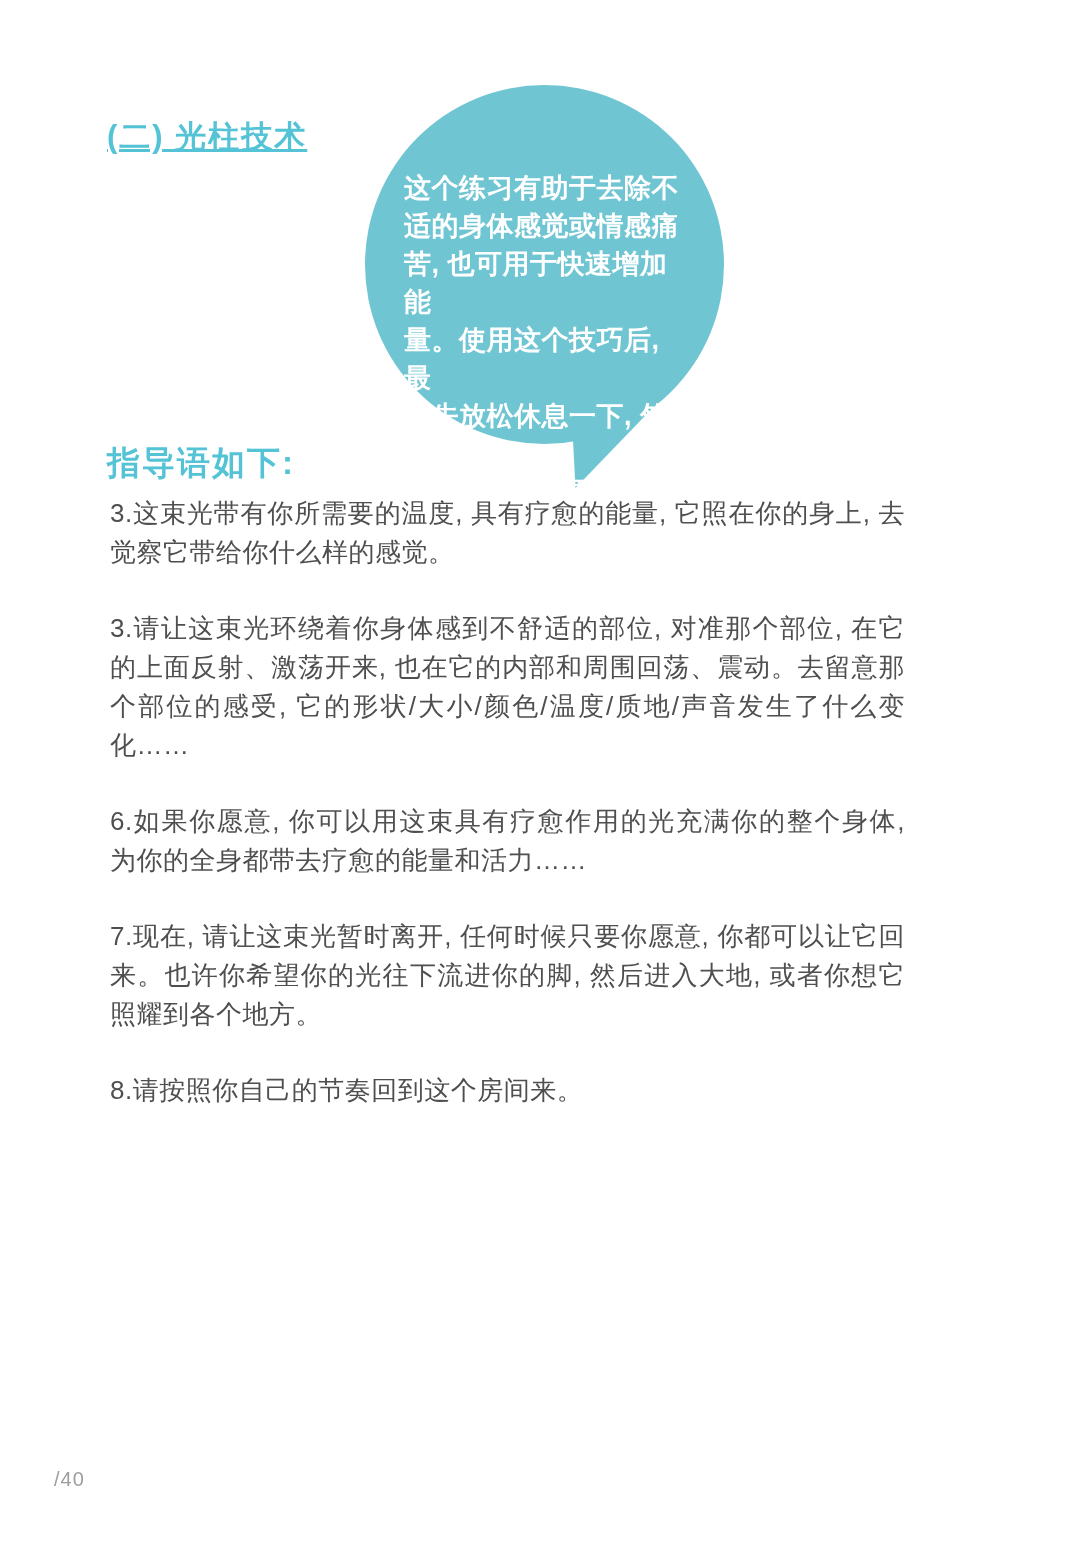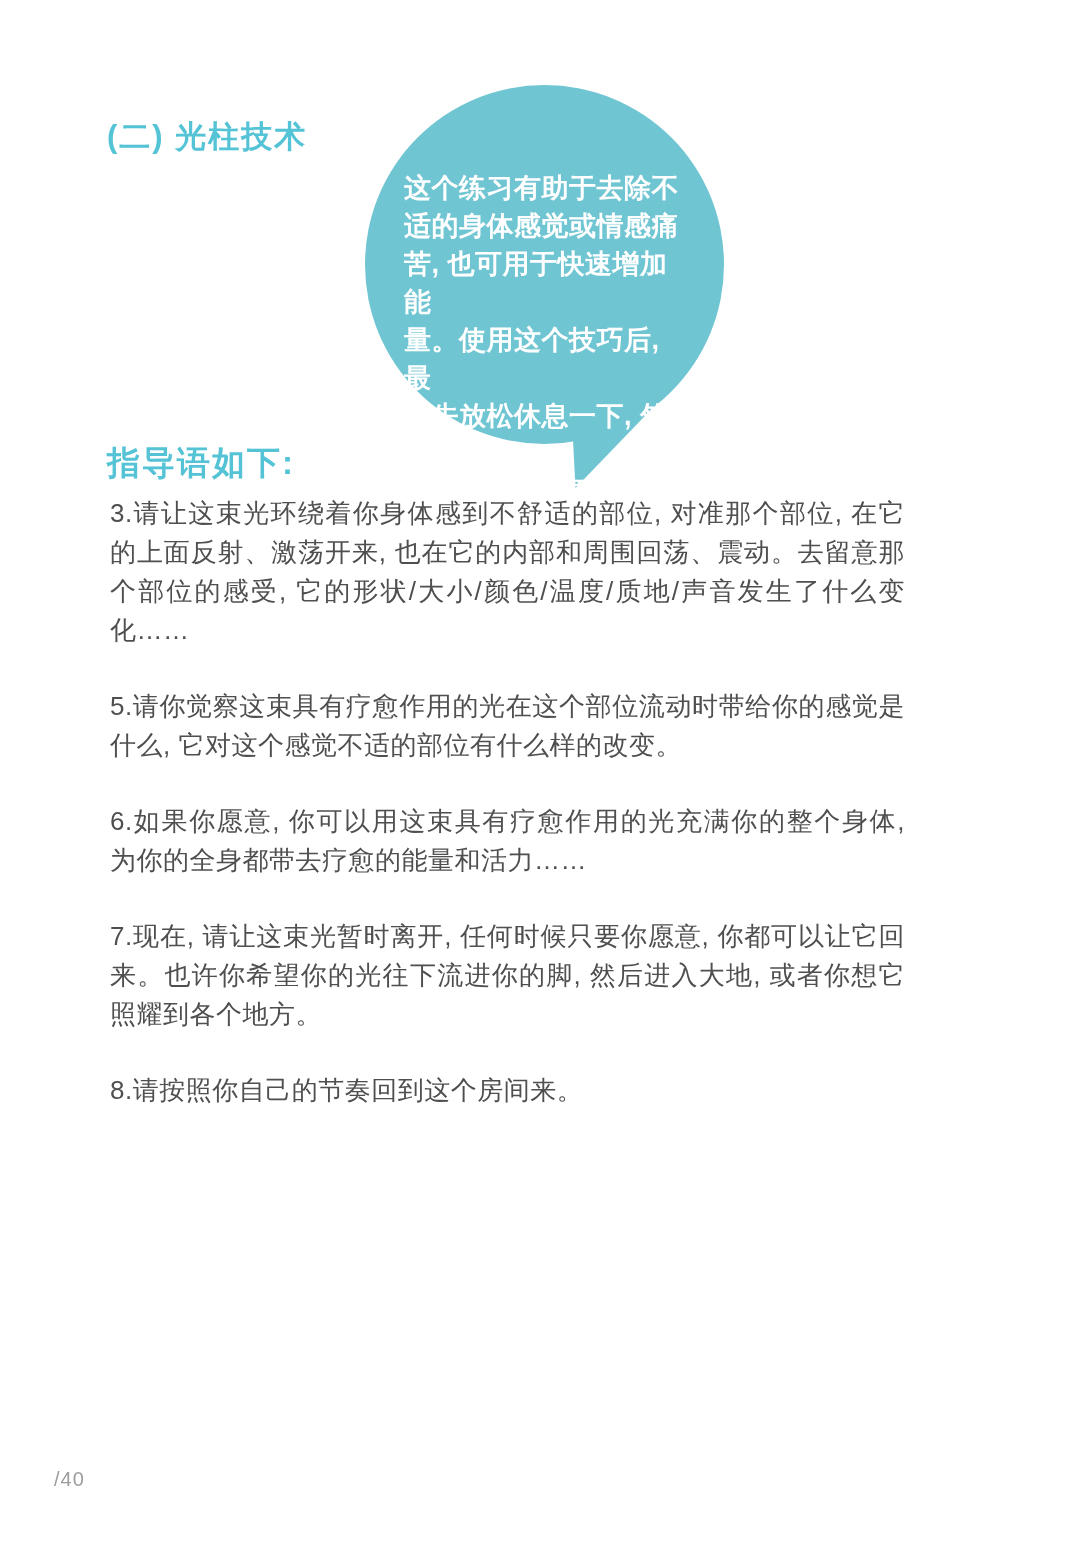--- a/index.html
+++ b/index.html
@@ -16,20 +16,21 @@
 
   .page-title {
     position: absolute;
     left: 107px;
     top: 116px;
     font-size: 31px;
     font-weight: 600;
     letter-spacing: 2px;
     color: #54c3d6;
     white-space: nowrap;
+    text-decoration: underline;
   }
 
   .bubble-svg {
     position: absolute;
     left: 364px;
     top: 84px;
     width: 362px;
     height: 410px;
   }
 
@@ -97,22 +98,22 @@
   <div class="bubble-text">这个练习有助于去除不
 适的身体感觉或情感痛
 苦, 也可用于快速增加能
 量。使用这个技巧后, 最
 好先放松休息一下, 然后
 再去做其他重要的事情</div>
 
   <div class="section-heading">指导语如下:</div>
 
   <div class="instructions">
+    <p>3.这束光带有你所需要的温度, 具有疗愈的能量, 它照在你的身上, 去觉察它带给你什么样的感觉。</p>
     <p>3.请让这束光环绕着你身体感到不舒适的部位, 对准那个部位, 在它的上面反射、激荡开来, 也在它的内部和周围回荡、震动。去留意那个部位的感受, 它的形状/大小/颜色/温度/质地/声音发生了什么变化……</p>
-    <p>5.请你觉察这束具有疗愈作用的光在这个部位流动时带给你的感觉是什么, 它对这个感觉不适的部位有什么样的改变。</p>
     <p>6.如果你愿意, 你可以用这束具有疗愈作用的光充满你的整个身体, 为你的全身都带去疗愈的能量和活力……</p>
     <p>7.现在, 请让这束光暂时离开, 任何时候只要你愿意, 你都可以让它回来。也许你希望你的光往下流进你的脚, 然后进入大地, 或者你想它照耀到各个地方。</p>
     <p>8.请按照你自己的节奏回到这个房间来。</p>
   </div>
 
   <div class="page-number">/40</div>
 
 </div>
 
 </body></html>

